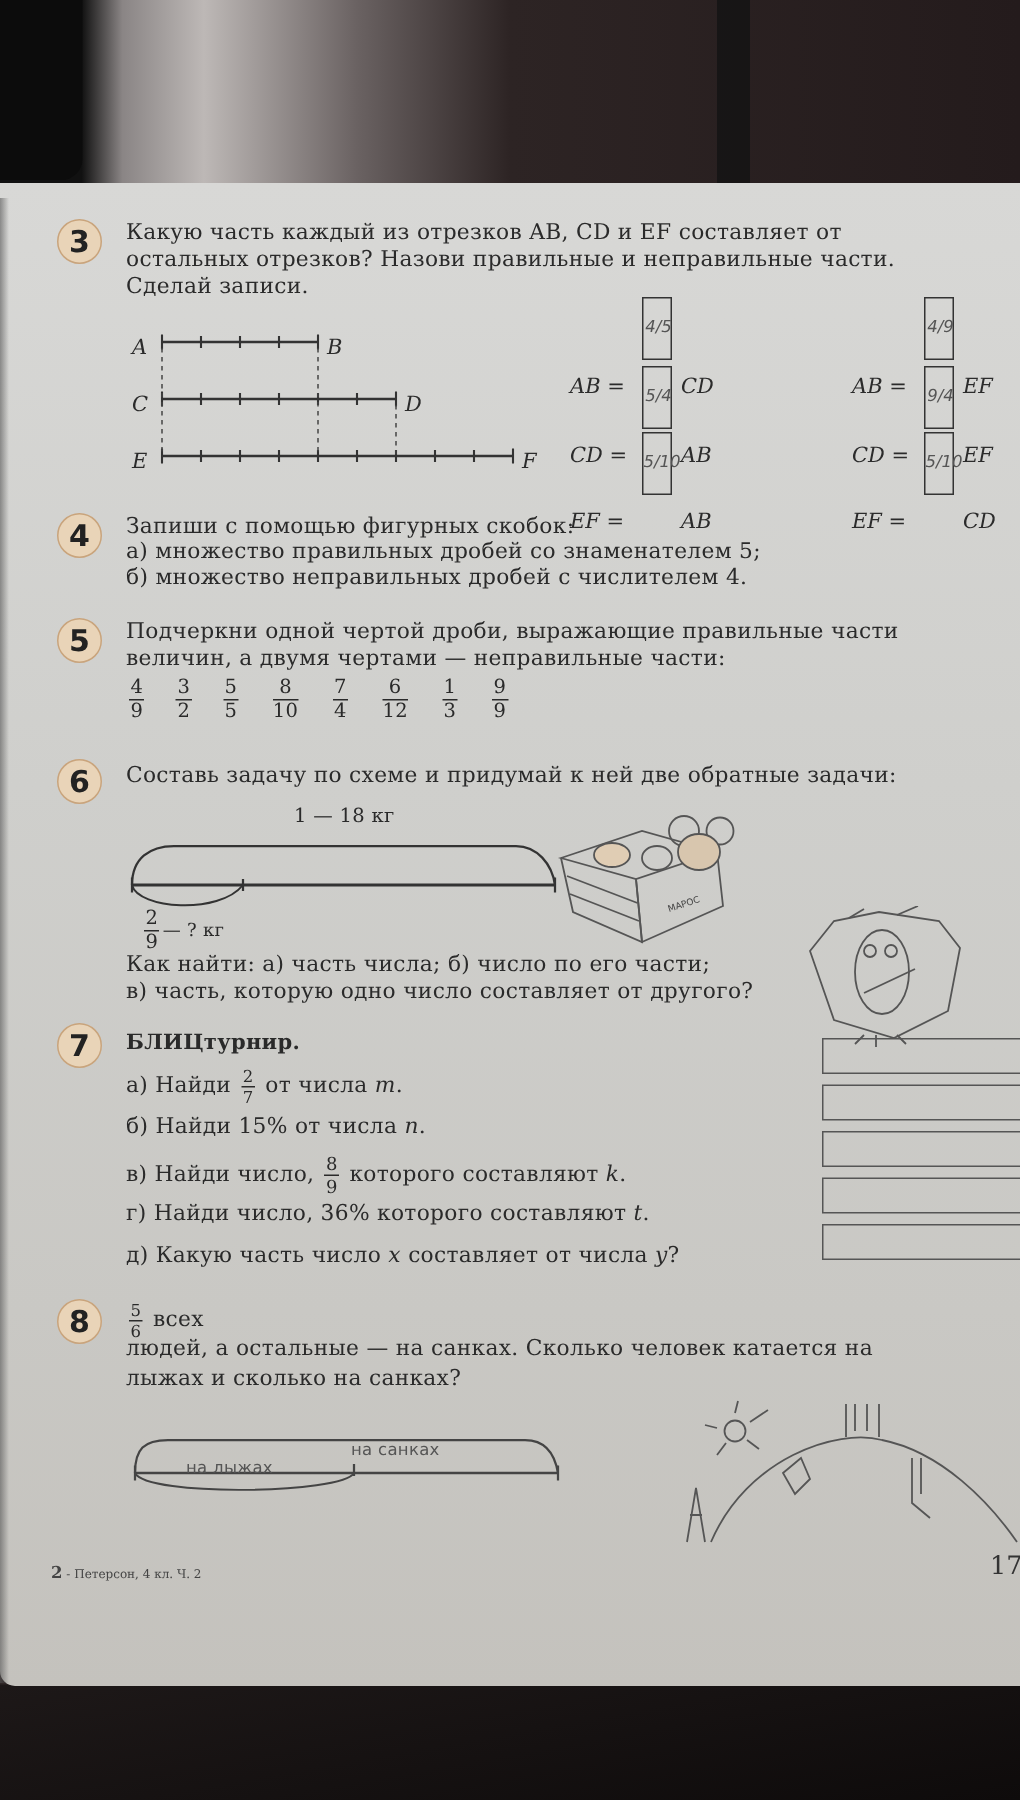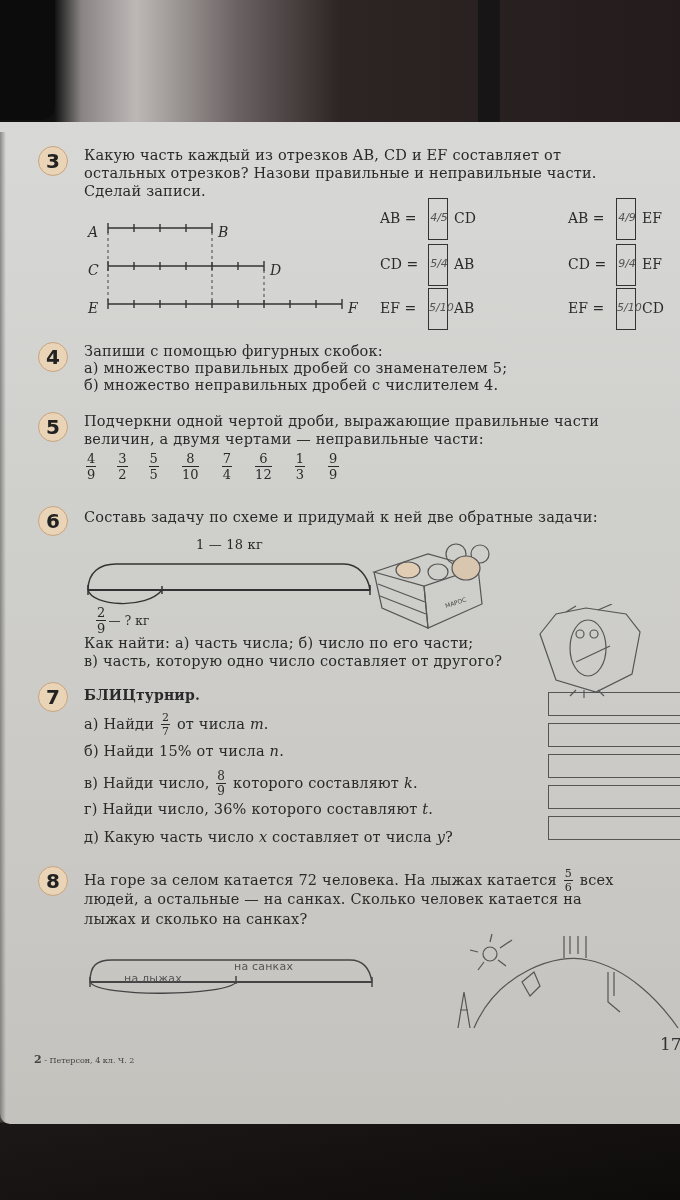--- a/index.html
+++ b/index.html
@@ -25,25 +25,25 @@
       background:#e9d4b8; border:1.5px solid #c9a47c; box-sizing:border-box;
       font-family:"DejaVu Sans", sans-serif; font-weight:bold; font-size:20px; color:#222;
       text-align:center; line-height:28px;
     }
     .t { position:absolute; left:46px; font-size:14.5px; line-height:18px; white-space:nowrap; color:#2a2a2a; letter-spacing:0.2px; }
     .i { font-style:italic; }
     .frac { display:inline-block; vertical-align:middle; text-align:center; line-height:1; font-size:13px; margin:0 2px; }
     .frac .n { display:block; border-bottom:1.2px solid #2a2a2a; padding:0 1px 1px; }
     .frac .d { display:block; padding-top:1px; }
     .seg-label { position:absolute; font-style:italic; font-size:14px; }
-    .eq { position:absolute; font-size:14px; white-space:nowrap; }
+    .eq { position:absolute; font-style:italic; font-size:14px; white-space:nowrap;margin-top:40px; }
     .ansbox { position:absolute; width:20px; height:42px; border:1.5px solid #333; box-sizing:border-box; }
     .ansbox .hw { position:absolute; left:0; width:20px; text-align:center; font-family:"DejaVu Sans", sans-serif; font-size:11px; color:#555; font-style:italic; }
     .blitz-box { position:absolute; left:510px; width:140px; height:24px; border:1.5px solid #555; box-sizing:border-box; }
-    .footer-left { position:absolute; left:34px; top:920px; font-size:8px; color:#444;margin-top:11px; }
+    .footer-left { position:absolute; left:34px; top:920px; font-size:8px; color:#444; }
     .footer-left b { font-size:11px; }
     .footer-right { position:absolute; left:660px; top:912px; font-size:17px; color:#333; }
     .ill { position:absolute; }
   </style>
 </head>
 <body>
 
 <div class="top-edge">
   <div class="left-dark"></div>
   <div class="strap"></div>
@@ -244,21 +244,20 @@
     <div class="blitz-box" style="top:10px;"></div>
     <div class="blitz-box" style="top:41px;"></div>
     <div class="blitz-box" style="top:72px;"></div>
     <div class="blitz-box" style="top:103px;"></div>
     <div class="blitz-box" style="top:134px;"></div>
   </div>
 
   <div class="task" style="top:744px;">
     <div class="badge">8</div>
     <div class="t" style="top:2px;">
-      <span>На горе за селом катается 72 человека. На лыжах катается</span>
       <span class="frac" style="font-size:11px;"><span class="n">5</span><span class="d">6</span></span>
       <span>всех</span>
     </div>
     <div class="t" style="top:24px;">людей, а остальные — на санках. Сколько человек катается на</div>
     <div class="t" style="top:44px;">лыжах и сколько на санках?</div>
 
     <svg class="ill" style="left:50px; top:86px;" width="290" height="50" viewBox="0 0 290 50">
       <path d="M2,30 C2,14 8,8 24,8 L262,8 C276,8 282,18 284,30" stroke="#444" stroke-width="1.5" fill="none"></path>
       <line x1="2" y1="30" x2="284" y2="30" stroke="#444" stroke-width="1.8"></line>
       <line x1="2" y1="25" x2="2" y2="35" stroke="#444" stroke-width="1.5"></line>

